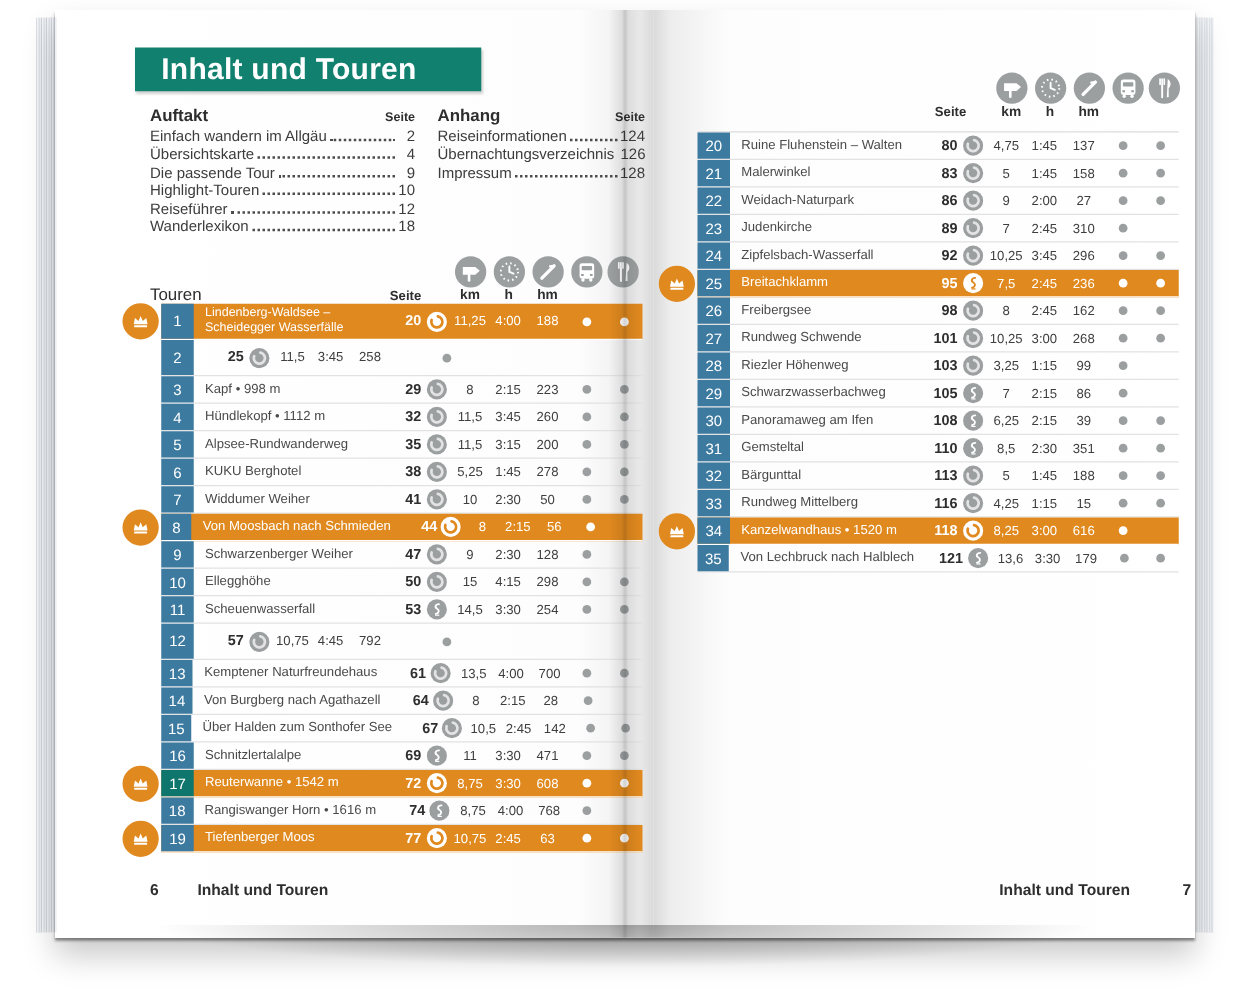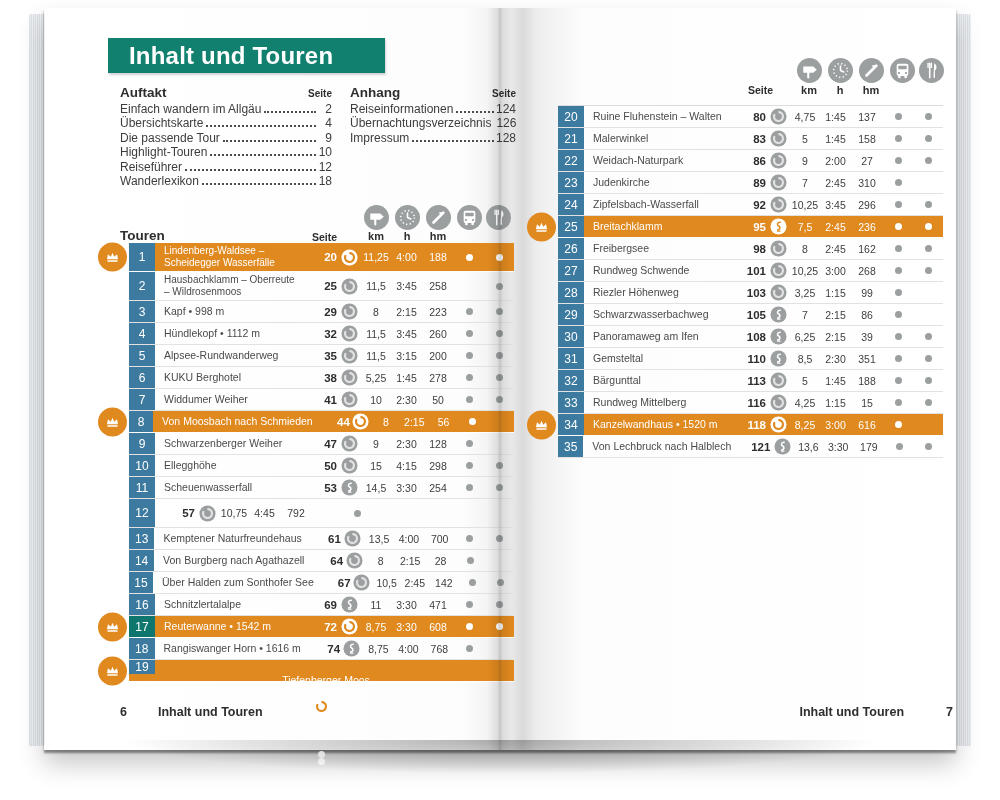--- a/index.html
+++ b/index.html
@@ -27,21 +27,21 @@
     box-shadow:1px 2px 2px rgba(0,0,0,.18);}
 
   .toc{position:absolute;font-size:12px;color:#3c3c3c;}
   .toc-head{display:flex;align-items:baseline;justify-content:space-between;margin-bottom:2px;}
   .toc-title{font-weight:bold;font-size:13.5px;color:#2e2e2e;}
   .toc-seite{font-size:10px;font-weight:bold;color:#2e2e2e;}
   .toc-item{display:flex;align-items:baseline;line-height:14.4px;}
   .toc-item .leader{flex:1;border-bottom:2px dotted #4c4c4c;margin:0 2px 2px 3px;}
   .toc-item .pg{text-align:right;min-width:14px;}
 
-  .touren-label{position:absolute;left:30px;top:220px;font-size:13.5px;font-weight:bold;color:#2e2e2e;}
+  .touren-label{position:absolute;left:30px;top:220px;font-size:13.5px;font-weight:normal;color:#2e2e2e;}
   .seite-label{position:absolute;font-size:10.5px;font-weight:bold;color:#2e2e2e;text-align:right;width:97px;}
   .seite-label.lp{left:150px;top:223px;}
   .seite-label.rp{left:153px;top:76px;}
 
   .colicon{position:absolute;width:25px;height:25px;border-radius:50%;}
   .collabel{position:absolute;width:30px;text-align:center;font-size:11px;font-weight:bold;color:#2e2e2e;}
 
   .ttable{position:absolute;width:385px;}
   .ttable.rp{border-top:1px solid #dcdcdc;}
   .trow{display:flex;align-items:center;height:21px;border-bottom:1px solid #e2e2e2;position:relative;}
@@ -204,21 +204,20 @@
             <div class="tval thm">188</div>
             <div class="tdot">
               <span class="dot" style="background:#fff"></span>
             </div>
             <div class="tdot">
               <span class="dot" style="background:#fff"></span>
             </div>
           </div>
           <div class="trow two">
             <div class="tnum" style="background:#3d7aa0">2</div>
-            <div class="tname">Hausbachklamm – Oberreute – Wildrosenmoos</div>
             <div class="tseite">25</div>
             <div class="tdiff">
               <svg width="17" height="17" viewBox="0 0 18 18">
                 <circle cx="9" cy="9" r="8.5" fill="#9b9fa0"></circle>
                 <circle cx="9" cy="9" r="4.7" fill="none" stroke="#e3e3e3" stroke-width="2.3" stroke-dasharray="22.5 7" stroke-linecap="round" transform="rotate(-80 9 9)"></circle>
               </svg>
             </div>
             <div class="tval tkm">11,5</div>
             <div class="tval th">3:45</div>
             <div class="tval thm">258</div>
@@ -544,21 +543,21 @@
               </svg>
             </div>
             <div class="tval tkm">8,75</div>
             <div class="tval th">4:00</div>
             <div class="tval thm">768</div>
             <div class="tdot">
               <span class="dot" style="background:#9b9fa0"></span>
             </div>
             <div class="tdot"></div>
           </div>
-          <div class="trow hl" style="background: rgb(224, 137, 31); flex-direction: column;">
+          <div class="trow hl" style="background: rgb(224, 137, 31);">
             <div class="crown" style="background:#e0891f">
               <svg width="17" height="17" viewBox="0 0 24 24" fill="#fff">
                 <path d="M4.2 15.3 L5.6 8.2 L9.6 11.8 L12 6 L14.4 11.8 L18.4 8.2 L19.8 15.3 Z"></path>
                 <rect x="4.6" y="16.6" width="14.8" height="2.2" rx="1"></rect>
               </svg>
             </div>
             <div class="tnum" style="background:#3d7aa0">19</div>
             <div class="tname">Tiefenberger Moos</div>
             <div class="tseite">77</div>
             <div class="tdiff">

